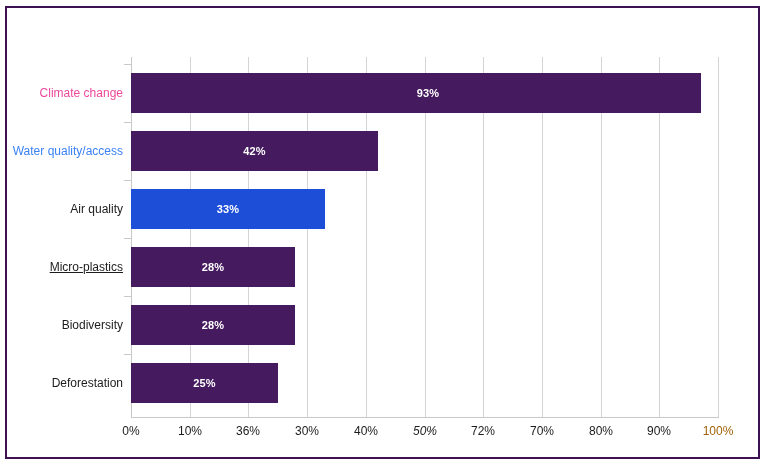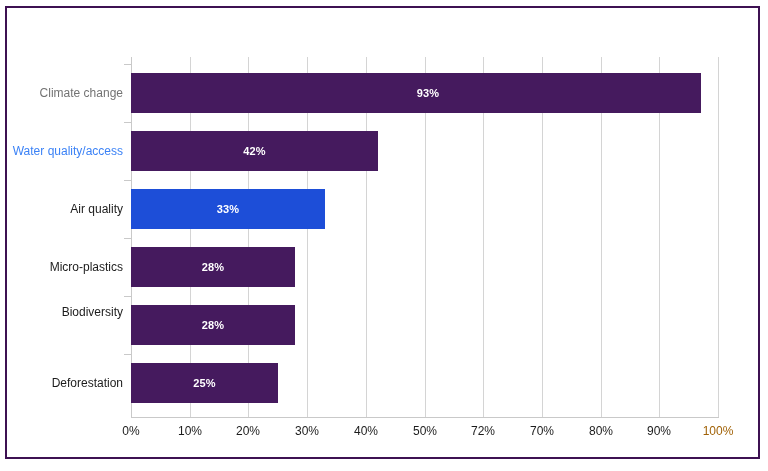--- a/index.html
+++ b/index.html
@@ -176,33 +176,33 @@
           <span class="bar-value" style="color: rgb(255, 255, 255);">28%</span>
         </div>
       </div>
       <div class="bar-row" style="top: 363px; left: 131px; width: 147px;">
         <div class="bar" style="width: 147px; background: rgb(69, 26, 94);">
           <span class="bar-value" style="color: rgb(255, 255, 255);">25%</span>
         </div>
       </div>
     </div>
   <div id="catlabel-layer">
-      <div class="cat-label-box" style="top: 73px; height: 40px; color: #737373;">Climate change</div>
+      <div class="cat-label-box" style="top: 73px; height: 40px; color: #ec4899;">Climate change</div>
       <div class="cat-label-box" style="top: 131px; height: 40px; color: #3b82f6;">Water quality/access</div>
       <div class="cat-label-box" style="top: 189px; height: 40px; color: rgb(28, 28, 28); text-align: right;">Air quality</div>
-      <div class="cat-label-box" style="top: 247px; height: 40px; color: rgb(28, 28, 28);">Micro-plastics</div>
-      <div class="cat-label-box" style="top: 292px; height: 40px; color: rgb(28, 28, 28);">Biodiversity</div>
+      <div class="cat-label-box" style="top: 247px; height: 40px; color: rgb(28, 28, 28); text-decoration: underline;">Micro-plastics</div>
+      <div class="cat-label-box" style="top: 305px; height: 40px; color: rgb(28, 28, 28);">Biodiversity</div>
       <div class="cat-label-box" style="top: 363px; height: 40px; color: rgb(28, 28, 28);">Deforestation</div>
     </div>
   <div id="xlabel-layer">
       <div class="xtick-label" style="left: 131px; color: rgb(28, 28, 28);">0%</div>
       <div class="xtick-label" style="left: 190px; color: rgb(28, 28, 28);">10%</div>
-      <div class="xtick-label" style="left: 248px; color: rgb(28, 28, 28);">20%</div>
+      <div class="xtick-label" style="left: 248px; color: rgb(28, 28, 28);">36%</div>
       <div class="xtick-label" style="left: 307px; color: rgb(28, 28, 28);">30%</div>
       <div class="xtick-label" style="left: 366px; color: rgb(28, 28, 28);">40%</div>
-      <div class="xtick-label" style="left: 425px; color: rgb(28, 28, 28);">50%</div>
+      <div class="xtick-label" style="left: 425px; color: rgb(28, 28, 28); font-style: italic;">50%</div>
       <div class="xtick-label" style="left: 483px; color: rgb(28, 28, 28);">72%</div>
       <div class="xtick-label" style="left: 542px; color: rgb(28, 28, 28);">70%</div>
       <div class="xtick-label" style="left: 601px; color: rgb(28, 28, 28);">80%</div>
       <div class="xtick-label" style="left: 659px; color: rgb(28, 28, 28);">90%</div>
       <div class="xtick-label" style="left: 718px; color: #a16207;">100%</div>
     </div>
 </div>
 
 </body></html>

